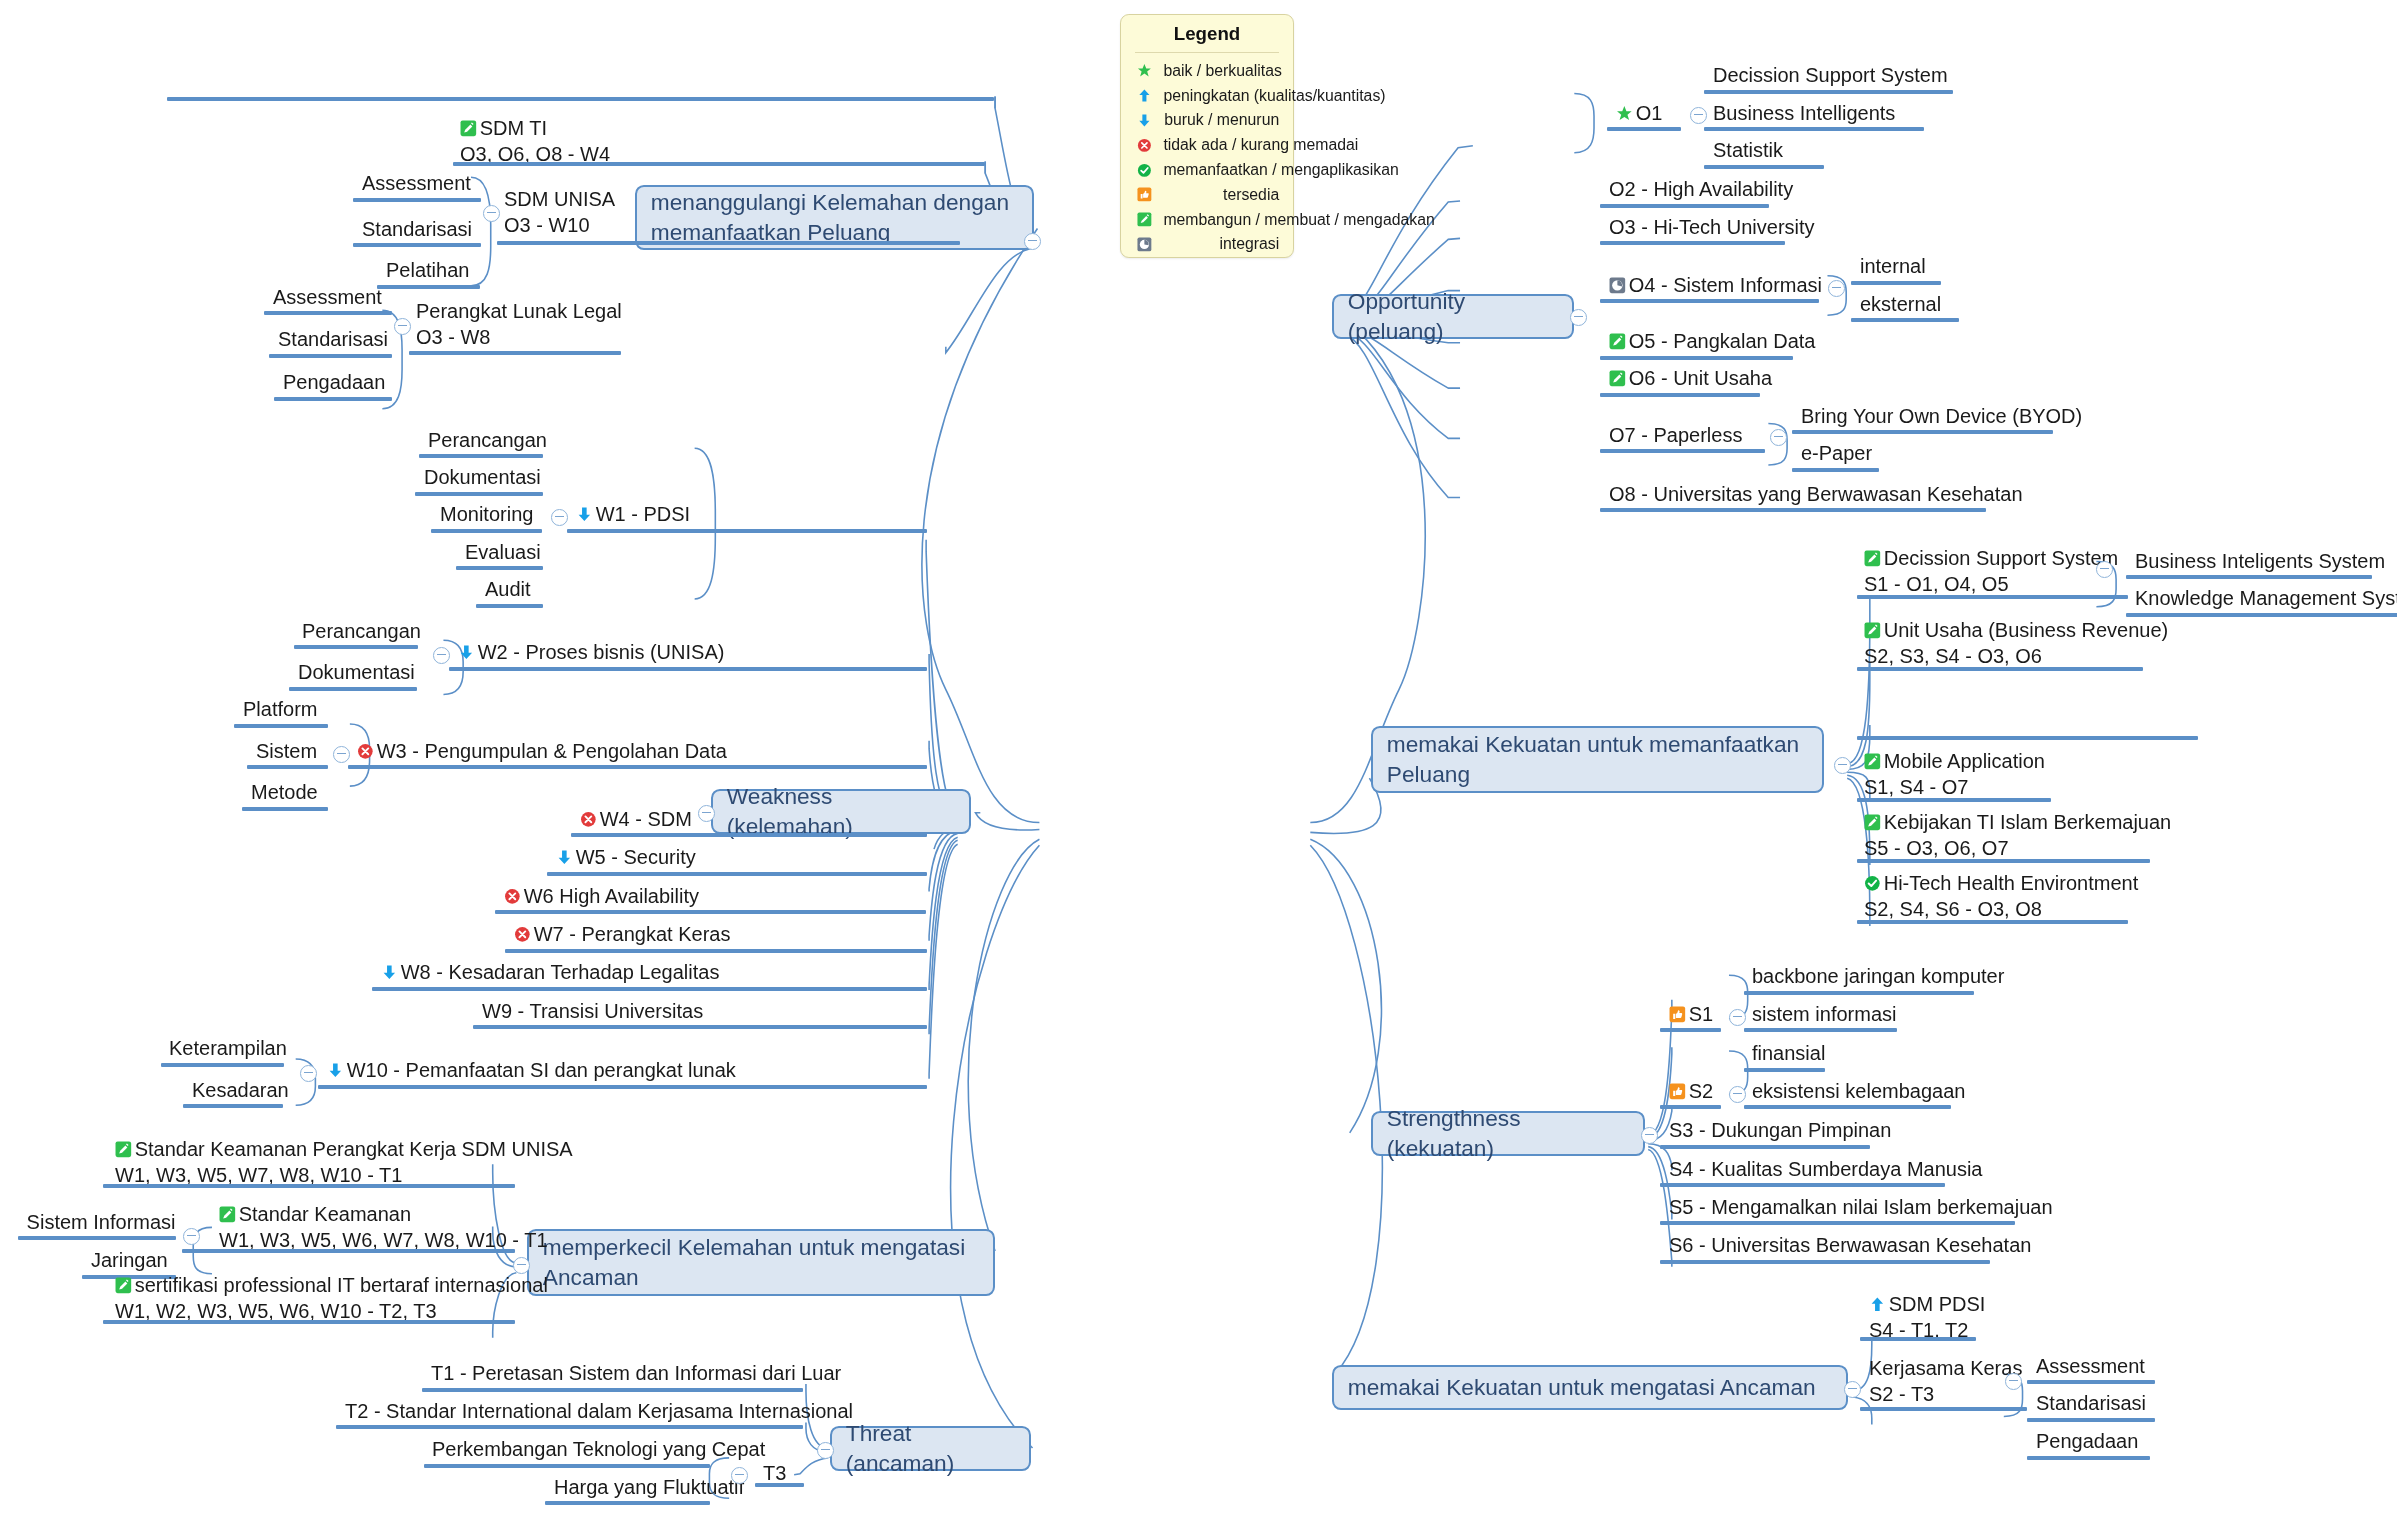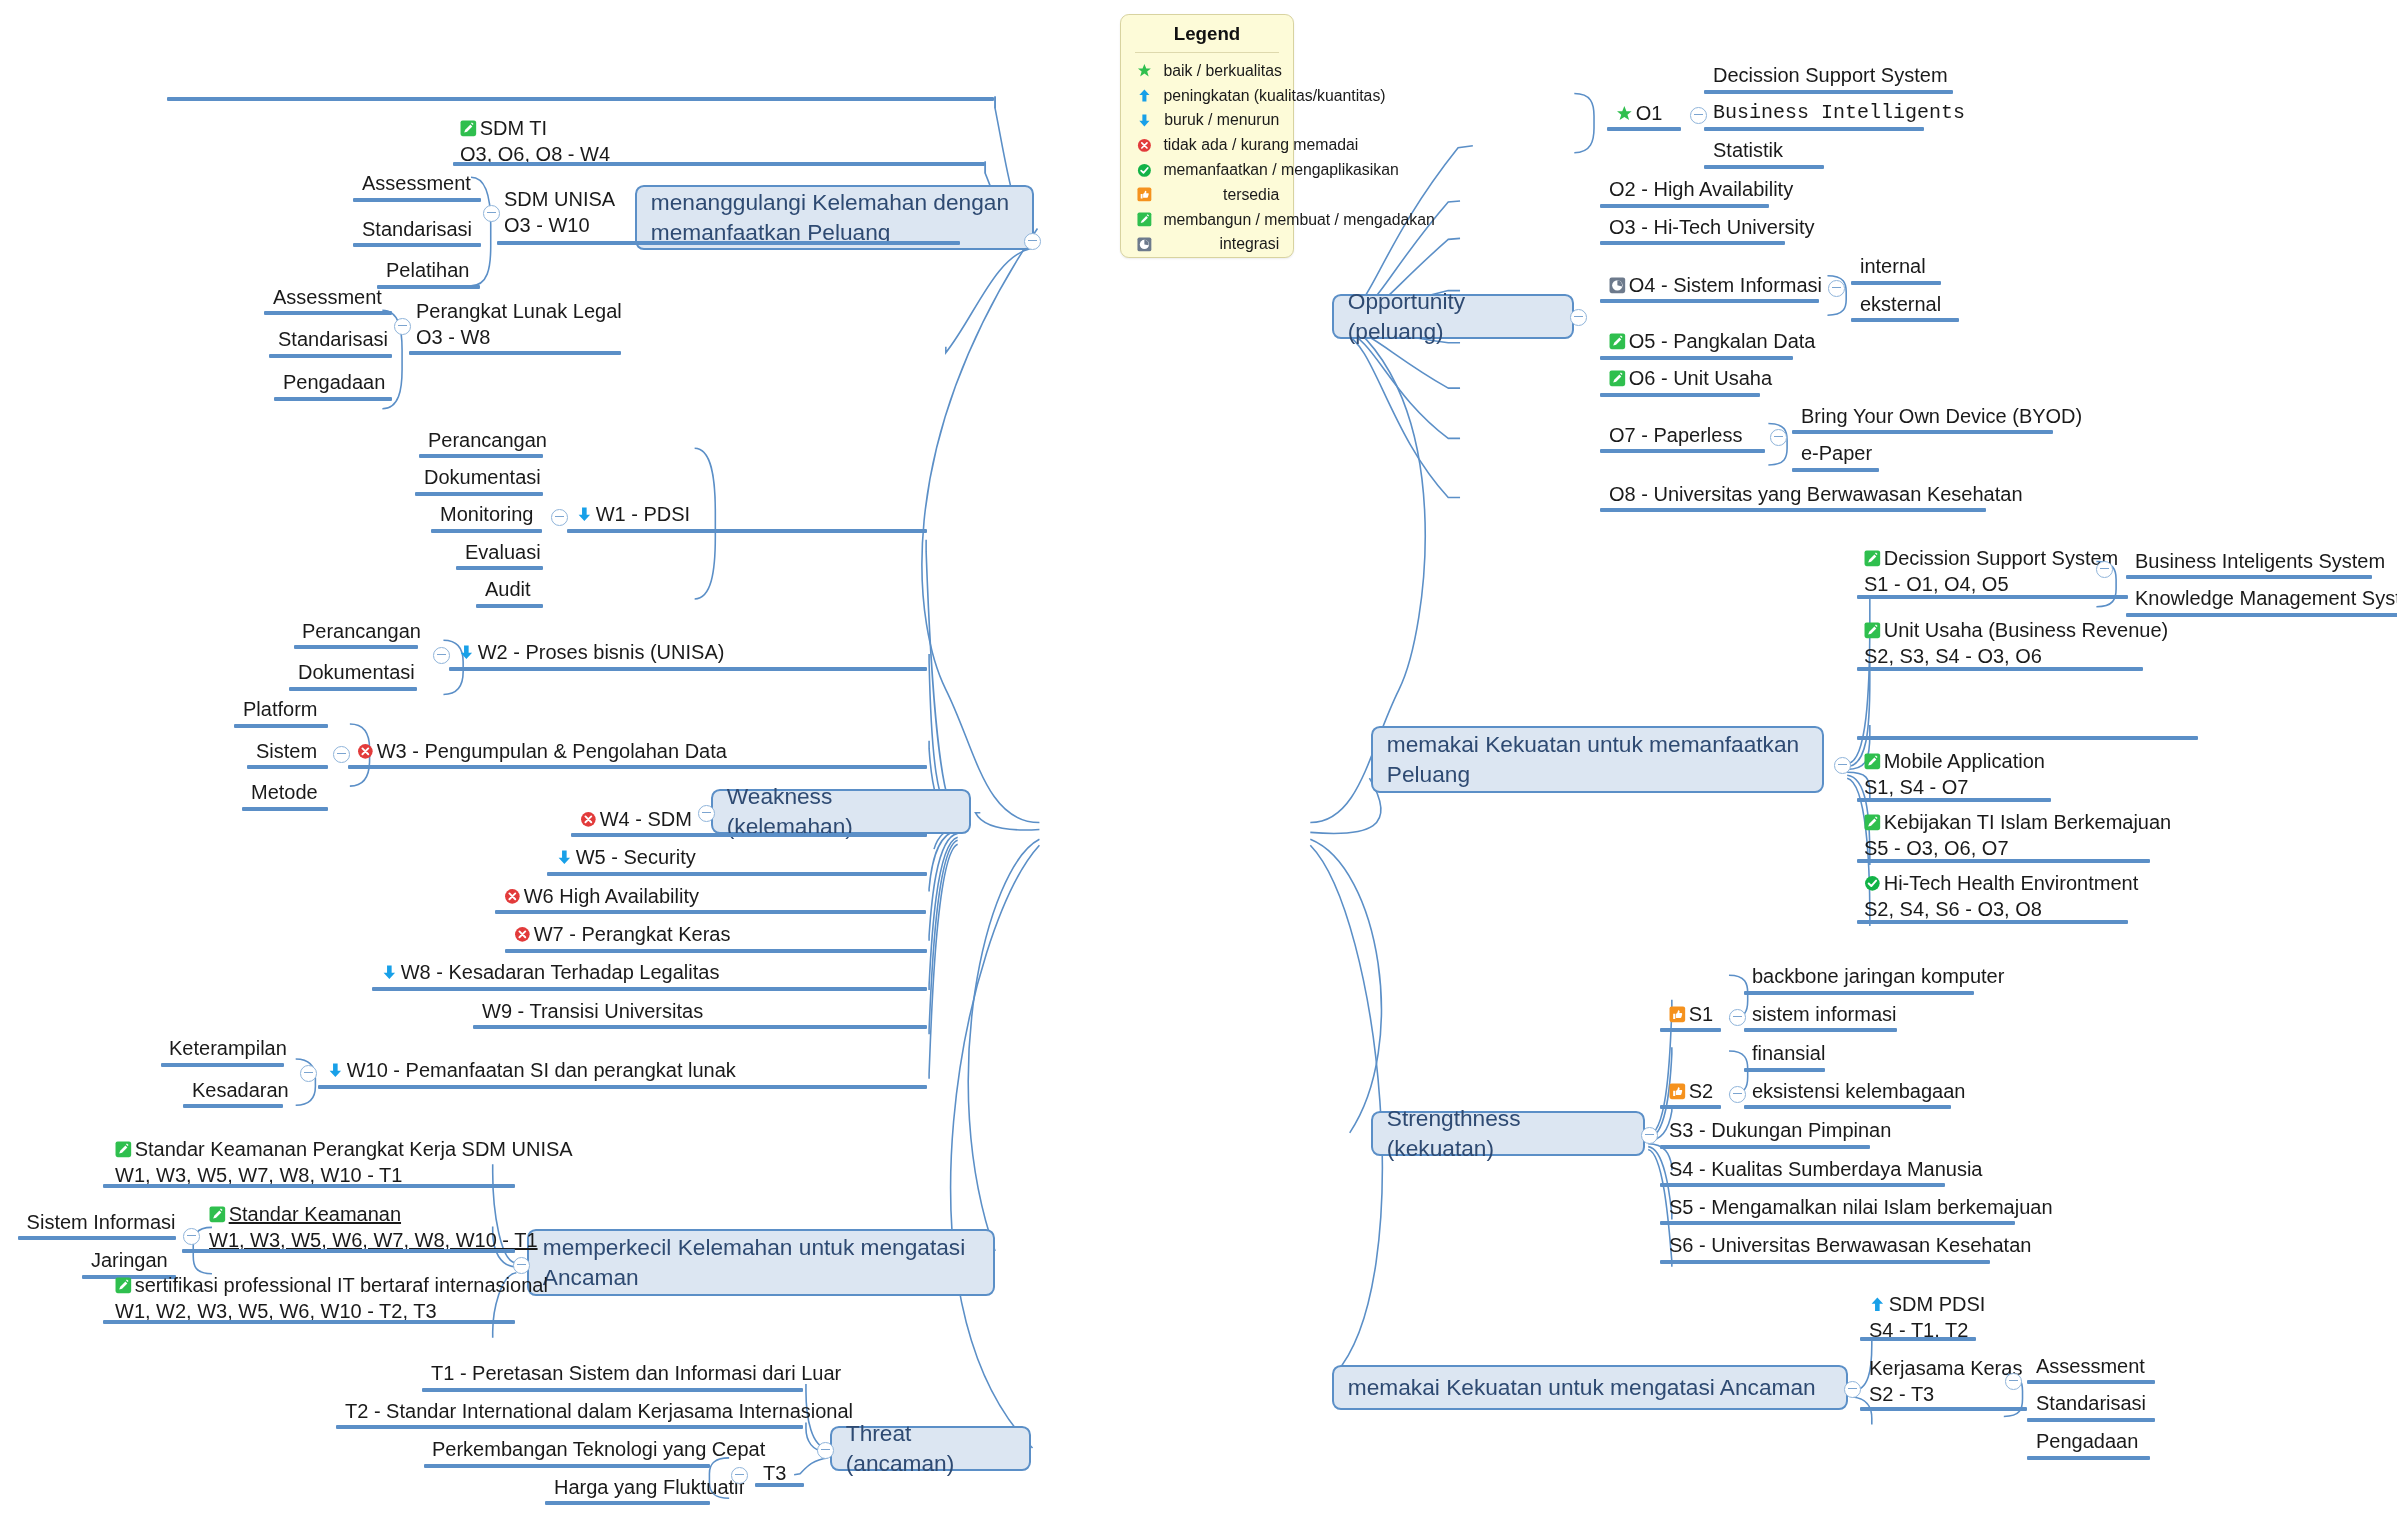--- a/index.html
+++ b/index.html
@@ -414,21 +414,21 @@
   <div class="topic" style="left:325px;top:1056px;">
     <span class="ic"><svg viewBox="0 0 16 16">
           <polygon points="8,14.5 2.5,8.5 5.8,8.5 5.8,1.5 10.2,1.5 10.2,8.5 13.5,8.5" fill="#18a0e8"></polygon>
         </svg></span><span>W10 - Pemanfaatan SI dan perangkat lunak</span></div>
   <div class="underline" style="left:318px;top:1085px;width:609px;"></div>
   <div class="handle" style="left:300px;top:1065px;"></div>
 
   <div class="topic" style="left:1711px;top:61px;">
     <span>Decission Support System</span></div>
   <div class="underline" style="left:1704px;top:90px;width:249px;"></div>
-  <div class="topic" style="left:1711px;top:99px;font-family:Liberation Mono, monospace;">
+  <div class="topic" style="left:1711px;top:99px;">
     <span>Business Intelligents</span></div>
   <div class="underline" style="left:1704px;top:127px;width:220px;"></div>
   <div class="topic" style="left:1711px;top:136px;">
     <span>Statistik</span></div>
   <div class="underline" style="left:1704px;top:165px;width:120px;"></div>
 
   <div class="topic" style="left:1614px;top:99px;">
     <span class="ic"><svg viewBox="0 0 16 16">
           <polygon points="8,1 10,6 15,6 11,9.3 12.6,14.5 8,11.4 3.4,14.5 5,9.3 1,6 6,6" fill="#2fbf4e"></polygon>
         </svg></span><span>O1</span></div>
@@ -607,21 +607,21 @@
   <div class="underline" style="left:103px;top:1184px;width:412px;"></div>
 
   <div class="topic" style="left:24.6px;top:1208px;">
     <span>Sistem Informasi</span></div>
   <div class="underline" style="left:17.7px;top:1236px;width:158px;"></div>
   <div class="topic" style="left:89px;top:1246px;">
     <span>Jaringan</span></div>
   <div class="underline" style="left:82px;top:1275px;width:94px;"></div>
   <div class="handle" style="left:183px;top:1228px;"></div>
 
-  <div class="topic two" style="left:207px;top:1200px;width:404px;text-decoration:underline;">
+  <div class="topic two" style="left:217px;top:1200px;width:404px;">
     <span class="ln"><span class="ic"><svg viewBox="0 0 16 16">
             <rect x="0.5" y="0.5" width="15" height="15" rx="2" fill="#2fbf4e"></rect>
             <path d="M4 12l1-2.6 5-5 1.8 1.8-5 5z" fill="#fff"></path>
             <path d="M10.5 3.2l1.6 1.6 .9-.9-1.6-1.6z" fill="#fff"></path>
           </svg></span><span>Standar Keamanan</span></span>
     <span class="ln">W1, W3, W5, W6, W7, W8, W10 - T1</span>
   </div>
   <div class="underline" style="left:182px;top:1249px;width:333px;"></div>
 
   <div class="topic two" style="left:113px;top:1271px;width:512px;">

